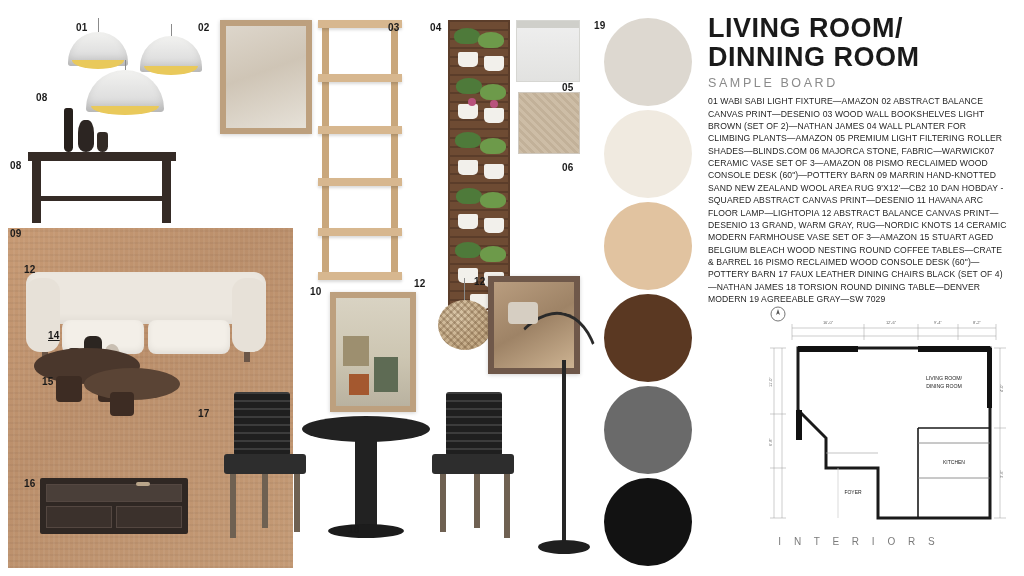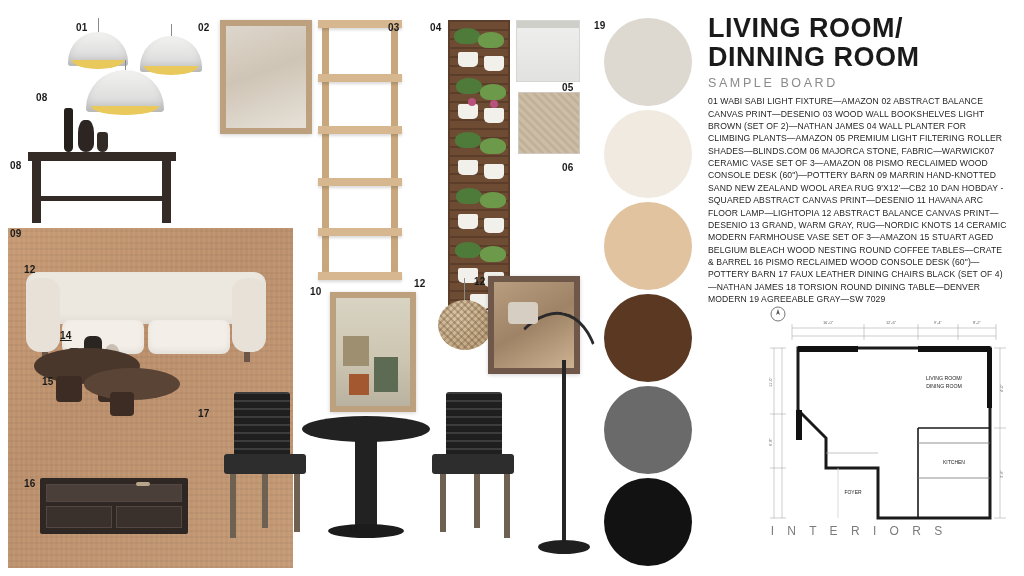--- a/index.html
+++ b/index.html
@@ -173,21 +173,21 @@
   
   .plan {
     position:absolute; left:768px; top:318px; width:238px; height:220px;
   }
   .plan svg { width:100%; height:100%; }
 
   .brand {
     position:absolute; left:708px; top:524px; width:302px; text-align:center;
   }
   .brand .b1 { font-size:14px; letter-spacing:2.4px; color:#3a3a3a; }
-  .brand .b2 { font-size:12px; letter-spacing:5px; color:#7b7b7b; margin-top:0; }
+  .brand .b2 { font-size:10px; letter-spacing:5px; color:#7b7b7b; margin-top:12px; }
 
   .compass { position:absolute; left:770px; top:306px; font-size:10px; color:#555; }
 </style>
 </head>
 <body>
 
 <div class="board">
 
   <div class="rug"></div>
 
@@ -216,21 +216,21 @@
   <div class="num" style="left:430px;top:22px;">04</div>
   <div class="num" style="left:562px;top:82px;">05</div>
   <div class="num" style="left:562px;top:162px;">06</div>
   <div class="num" style="left:36px;top:92px;">08</div>
   <div class="num" style="left:10px;top:160px;">08</div>
   <div class="num" style="left:10px;top:228px;">09</div>
   <div class="num" style="left:310px;top:286px;">10</div>
   <div class="num" style="left:414px;top:278px;">12</div>
   <div class="num" style="left:474px;top:276px;">12</div>
   <div class="num" style="left:24px;top:264px;">12</div>
-  <div class="num" style="left:60px;top:330px;text-decoration:underline;">14</div>
+  <div class="num" style="left:48px;top:330px;text-decoration:underline;">14</div>
   <div class="num" style="left:42px;top:376px;">15</div>
   <div class="num" style="left:24px;top:478px;">16</div>
   <div class="num" style="left:198px;top:408px;">17</div>
   <div class="num" style="left:348px;top:524px;">18</div>
   <div class="num" style="left:594px;top:20px;text-align:right;">19</div>
 
   <div class="frame" style="left:220px;top:20px;width:92px;height:114px;">
     <div style="width:100%;height:100%;background:linear-gradient(160deg,#ddd6cb 0%,#cfc5b6 45%,#e6e1d8 100%);"></div>
   </div>
 

